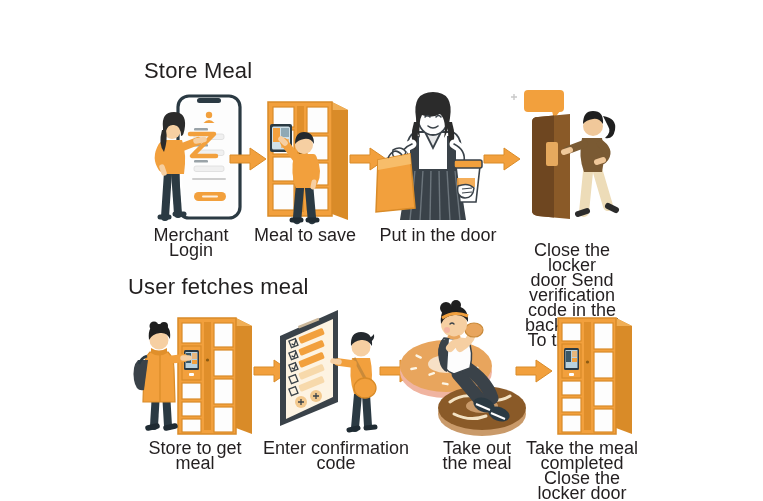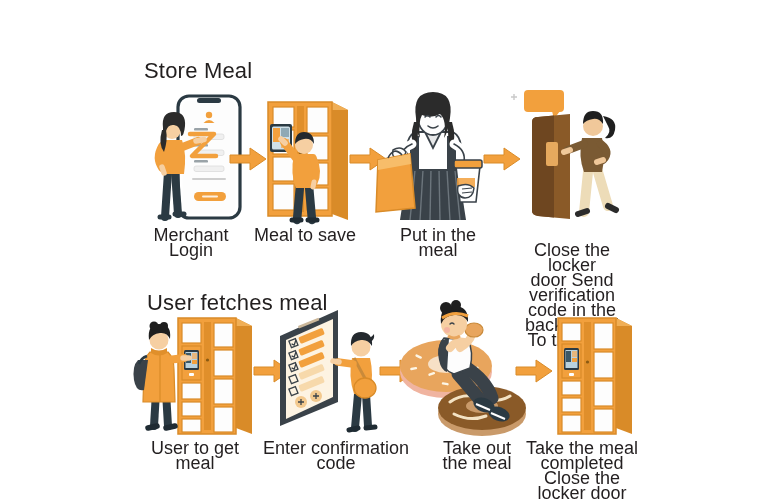--- a/index.html
+++ b/index.html
@@ -246,29 +246,29 @@
 
       <circle cx="85" cy="40" r="10" fill="#f0c89a"></circle>
       <path d="M75 38 q0 -13 10 -13 q11 0 10 13 q-4 -6 -10 -5 q-7 1 -10 5 z" fill="#1f1f1f"></path>
 
       <path d="M95 30 q14 2 12 14 q-2 10 -10 8 q7 -6 3 -12 q-3 -6 -5 -10 z" fill="#1f1f1f"></path>
     </svg>
   </div>
 
   <div class="caption" style="left:136px;top:228px;width:110px;">Merchant Login</div>
   <div class="caption" style="left:250px;top:228px;width:110px;">Meal to save</div>
-  <div class="caption" style="left:378px;top:228px;width:120px;">Put in the meal</div>
+  <div class="caption" style="left:378px;top:228px;width:120px;">Put in the door</div>
   <div class="caption" style="left:512px;top:243px;width:120px;white-space:pre-line;">Close the locker
 door Send
 verification
 code in the
 background
 To the user</div>
 
-  <div class="section-head" style="top:274px;left:147px;margin-top:16px;">User fetches meal</div>
+  <div class="section-head" style="top:274px;left:128px;">User fetches meal</div>
 
   <div class="scene" style="left:128px;top:300px;width:128px;height:136px;">
     <svg width="128" height="136" viewBox="0 0 128 136">
 
       <path d="M108 18 L124 26 L124 134 L108 128 Z" fill="#d98b28"></path>
       <path d="M50 18 L108 18 L124 26 L66 26 Z" fill="#f0ae55"></path>
       <rect x="50" y="18" width="58" height="116" fill="#F2A03D" stroke="#d98b28" stroke-width="1.5"></rect>
 
       <rect x="76" y="22" width="7" height="108" fill="#e08f2b"></rect>
       <circle cx="79.5" cy="60" r="1.6" fill="#8a5a13"></circle>
@@ -465,21 +465,21 @@
 
       <rect x="24" y="42" width="15" height="22" rx="1.5" fill="#2b3a43"></rect>
       <rect x="25.5" y="44" width="12" height="18" fill="#b9d2de"></rect>
       <rect x="26" y="45" width="5" height="11" fill="#3c5866"></rect>
       <rect x="32" y="45" width="5" height="6" fill="#e7b77c"></rect>
       <rect x="32" y="52" width="5" height="4" fill="#F2A03D"></rect>
       <rect x="29" y="67" width="5" height="3" rx="1" fill="#ffffff"></rect>
     </svg>
   </div>
 
-  <div class="caption" style="left:134px;top:441px;width:122px;">User to get meal</div>
+  <div class="caption" style="left:134px;top:441px;width:122px;">Store to get meal</div>
   <div class="caption" style="left:256px;top:441px;width:160px;">Enter confirmation code</div>
   <div class="caption" style="left:432px;top:441px;width:90px;white-space:pre-line;">Take out
 the meal</div>
   <div class="caption" style="left:524px;top:441px;width:116px;white-space:pre-line;">Take the meal
 completed
 Close the
 locker door</div>
 
 </div>
 

